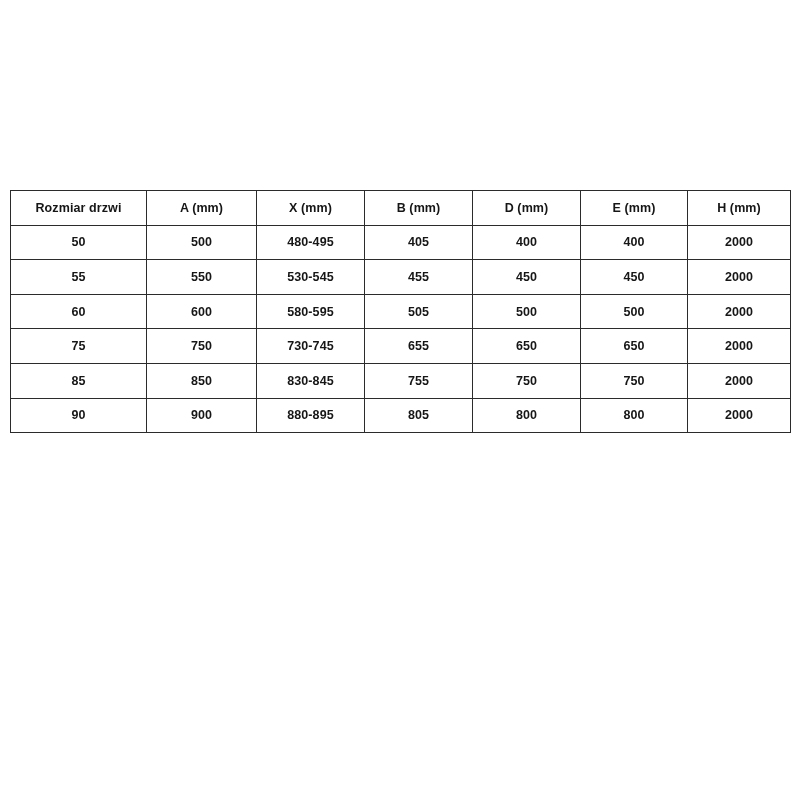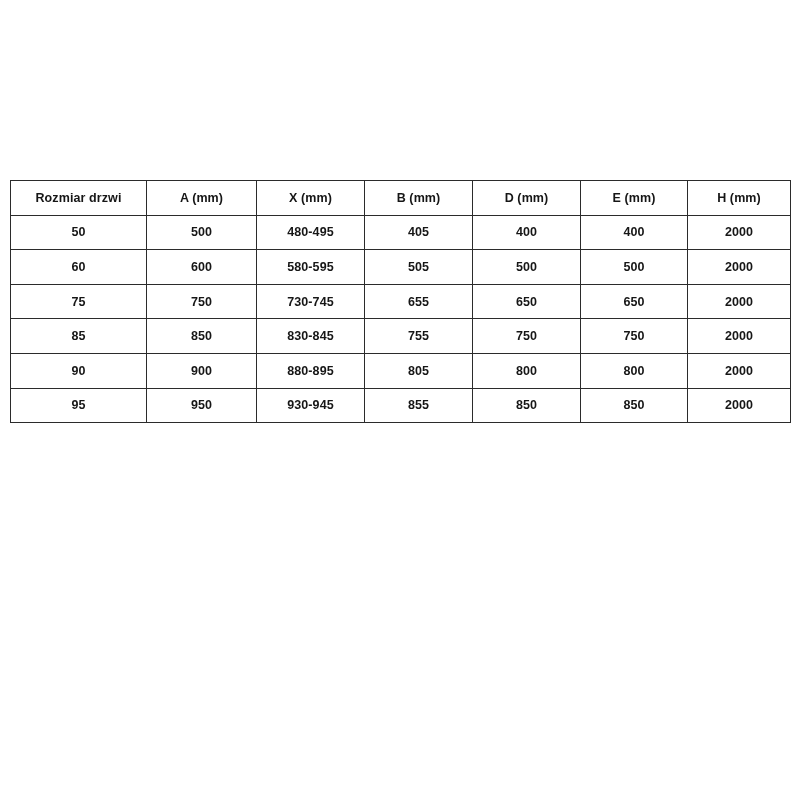--- a/index.html
+++ b/index.html
@@ -19,21 +19,21 @@
     position: absolute;
     left: 0;
     top: 0;
     width: 800px;
     height: 800px;
     background: #ffffff;
   }
   .table-wrap {
     position: absolute;
     left: 10px;
-    top: 180px;
+    top: 190px;
     width: 780px;
   }
   table.spec {
     border-collapse: collapse;
     width: 780px;
     table-layout: fixed;
   }
   table.spec th,
   table.spec td {
     border: 1px solid #2b2b2b;
@@ -92,20 +92,29 @@
         <tr>
           <td>50</td>
           <td>500</td>
           <td>480-495</td>
           <td>405</td>
           <td>400</td>
           <td>400</td>
           <td>2000</td>
         </tr>
         <tr>
+          <td>55</td>
+          <td>550</td>
+          <td>530-545</td>
+          <td>455</td>
+          <td>450</td>
+          <td>450</td>
+          <td>2000</td>
+        </tr>
+        <tr>
           <td>60</td>
           <td>600</td>
           <td>580-595</td>
           <td>505</td>
           <td>500</td>
           <td>500</td>
           <td>2000</td>
         </tr>
         <tr>
           <td>75</td>
@@ -127,25 +136,16 @@
         </tr>
         <tr>
           <td>90</td>
           <td>900</td>
           <td>880-895</td>
           <td>805</td>
           <td>800</td>
           <td>800</td>
           <td>2000</td>
         </tr>
-        <tr>
-          <td>95</td>
-          <td>950</td>
-          <td>930-945</td>
-          <td>855</td>
-          <td>850</td>
-          <td>850</td>
-          <td>2000</td>
-        </tr>
       </tbody>
     </table>
   </div>
 </div>
 
 </body></html>

